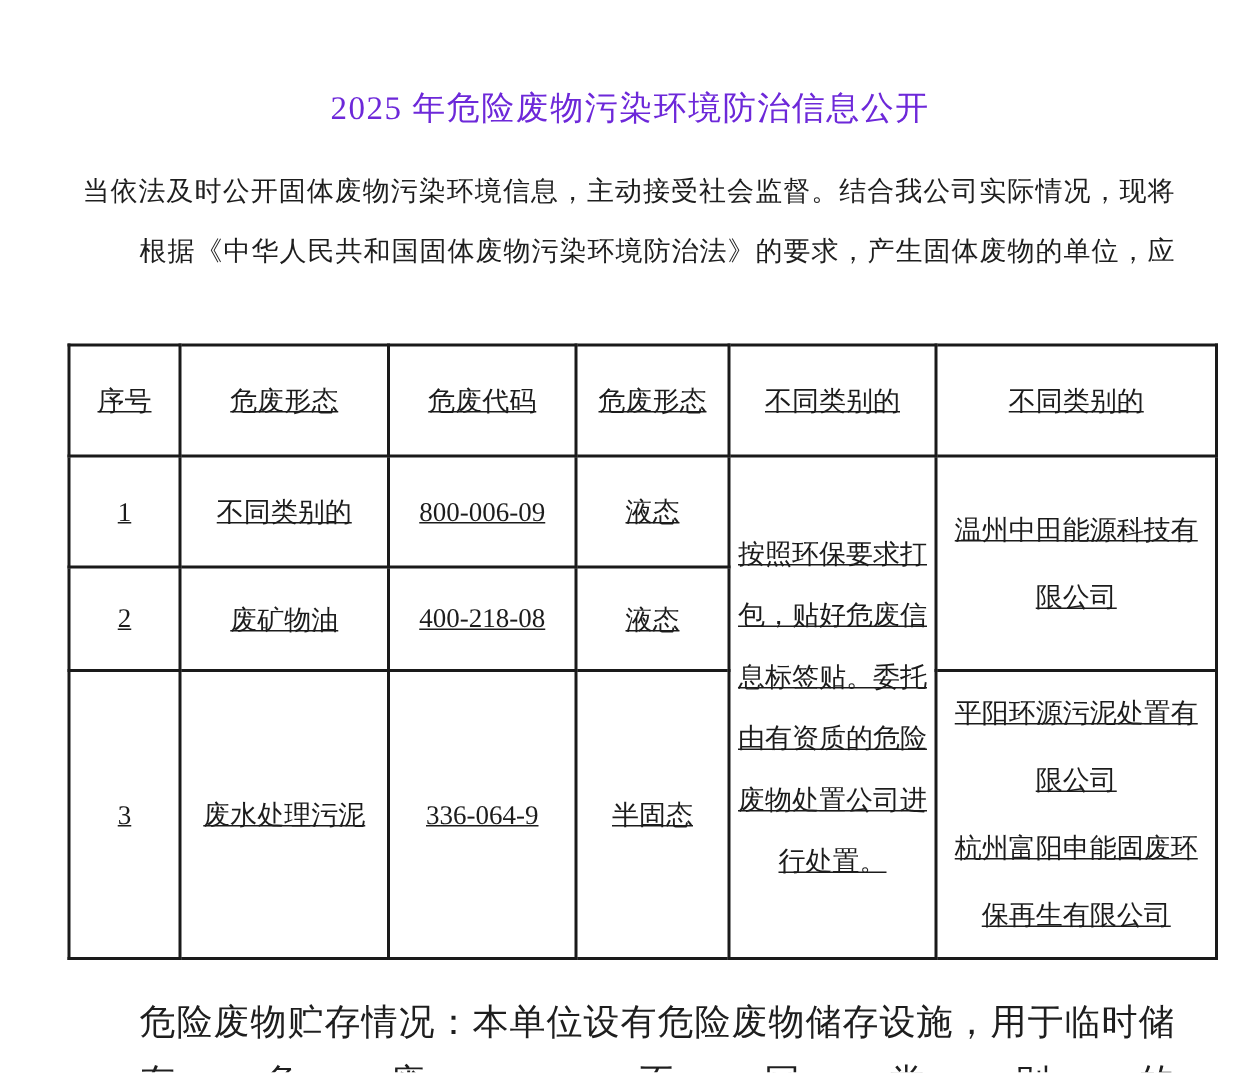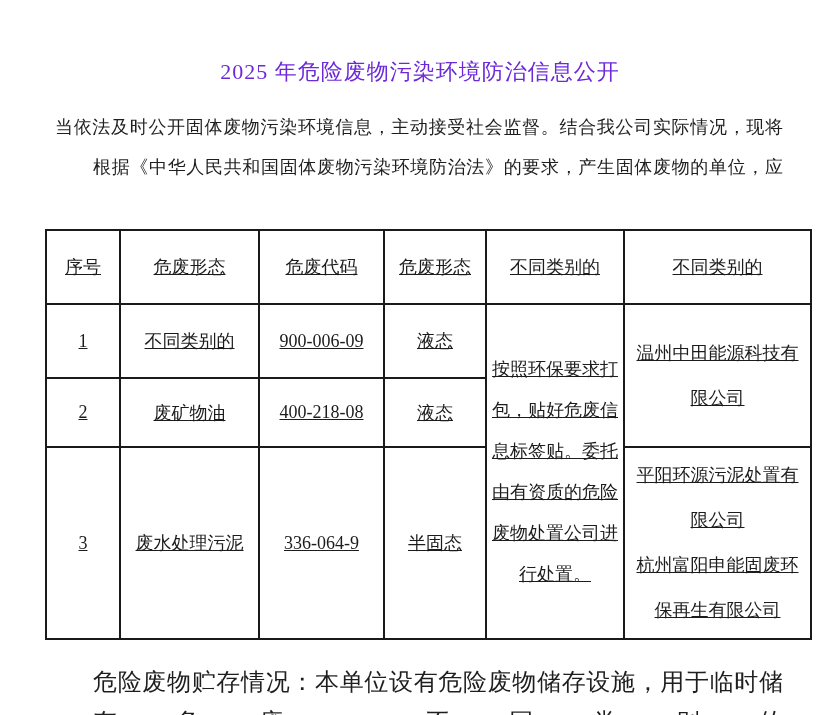--- a/index.html
+++ b/index.html
@@ -117,21 +117,21 @@
         <th>序号</th>
         <th>危废形态</th>
         <th>危废代码</th>
         <th>危废形态</th>
         <th>不同类别的</th>
         <th>不同类别的</th>
       </tr>
       <tr class="r-body1">
         <td>1</td>
         <td>不同类别的</td>
-        <td>900-006-09</td>
+        <td>800-006-09</td>
         <td>液态</td>
         <td class="cell-measure" rowspan="3">按照环保要求打包，贴好危废信息标签贴。委托由有资质的危险废物处置公司进行处置。</td>
         <td class="cell-unit" rowspan="2">温州中田能源科技有限公司</td>
       </tr>
       <tr class="r-body2">
         <td>2</td>
         <td>废矿物油</td>
         <td>400-218-08</td>
         <td>液态</td>
       </tr>

